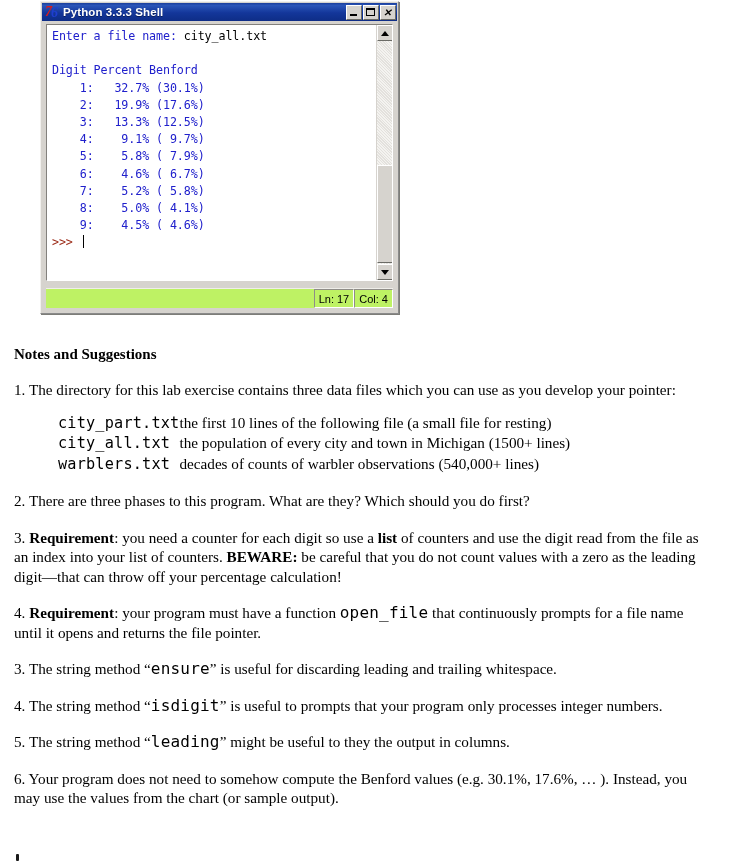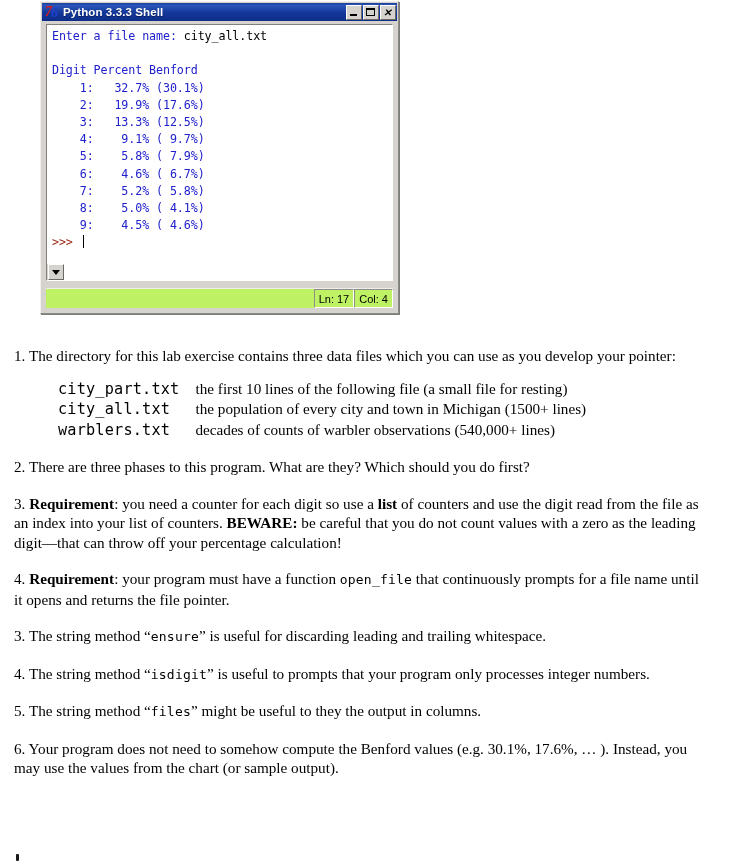--- a/index.html
+++ b/index.html
@@ -117,21 +117,20 @@
     left: 5px;
     top: 22px;
     right: 5px;
     height: 257px;
     background: #ffffff;
     border: 1px solid;
     border-color: #83817d #ffffff #ffffff #83817d;
     box-sizing: border-box;
     display: flex;
     overflow: hidden;
-    flex-direction: column;
   }
   .shell-text {
     flex: 1 1 auto;
     padding: 3px 0 0 5px;
     font-family: "DejaVu Sans Mono", "Liberation Mono", monospace;
     font-size: 11.7px;
     line-height: 17.2px;
     white-space: pre;
     overflow: hidden;
     letter-spacing: -0.1px;
@@ -235,35 +234,34 @@
   }
   .para {
     font-size: 15.2px;
     line-height: 19.5px;
     margin: 0 0 17px 0;
     text-align: left;
   }
   .para.tight { margin-bottom: 13px; }
   .mono {
     font-family: "DejaVu Sans Mono", "Liberation Mono", monospace;
-    font-size: 13px;
+    font-size: 16px;
     letter-spacing: 0.2px;
   }
   .filetable {
     margin: 0 0 17px 44px;
     border-collapse: collapse;
   }
   .filetable td {
     font-size: 15.2px;
     line-height: 19.5px;
     padding: 0;
     vertical-align: baseline;
   }
   .filetable td.fname {
-    padding-right: 16px;
     white-space: nowrap;
   }
   .tail-glyph {
     position: absolute;
     left: 16px;
     top: 854px;
     width: 3px;
     height: 7px;
     background: #1a1a1a;
     border-radius: 1px;
@@ -331,20 +329,21 @@
   </div>
 
   <div class="statusbar">
     <span class="status-cell">Ln: 17</span>
     <span class="status-cell">Col: 4</span>
   </div>
 </div>
 
 <div class="doc">
 
+  <h2>Notes and Suggestions</h2>
 
   <p class="para tight"><span>1.  The directory for this lab exercise contains three data files which you can use as you develop your</span> <span>pointer:</span></p>
 
   <table class="filetable">
     <tbody>
         <tr>
       <td class="fname mono">city_part.txt</td>
       <td>the first 10 lines of the following file (a small file for resting)</td>
     </tr>
     <tr>
@@ -361,18 +360,18 @@
   <p class="para">2.  There are three phases to this program.  What are they?  Which should you do first?</p>
 
   <p class="para"><span>3.  </span><b>Requirement</b><span>: you need a counter for each digit so use a </span><b>list</b><span> of counters and use the digit read from the file as an index into your list of counters. </span><b>BEWARE:</b><span> be careful that you do not count values with a zero as the leading digit—that can throw off your percentage calculation!</span></p>
 
   <p class="para"><span>4. </span><b>Requirement</b><span>: your program must have a function </span><span class="mono">open_file</span><span> that continuously prompts for a file name until it opens and returns the file pointer.</span></p>
 
   <p class="para"><span>3.  The string method “</span><span class="mono">ensure</span><span>” is useful for discarding leading and trailing whitespace.</span></p>
 
   <p class="para"><span>4.  The string method “</span><span class="mono">isdigit</span><span>” is useful to prompts that your program only processes integer numbers.</span></p>
 
-  <p class="para"><span>5.  The string method “</span><span class="mono">files</span><span>” might be useful to they the output in columns.</span></p>
+  <p class="para"><span>5.  The string method “</span><span class="mono">leading</span><span>” might be useful to they the output in columns.</span></p>
 
   <p class="para">6.  Your program does not need to somehow compute the Benford values (e.g. 30.1%, 17.6%, … ). Instead, you may use the values from the chart (or sample output).</p>
 </div>
 
 <div class="tail-glyph"></div>
 
 </body></html>

